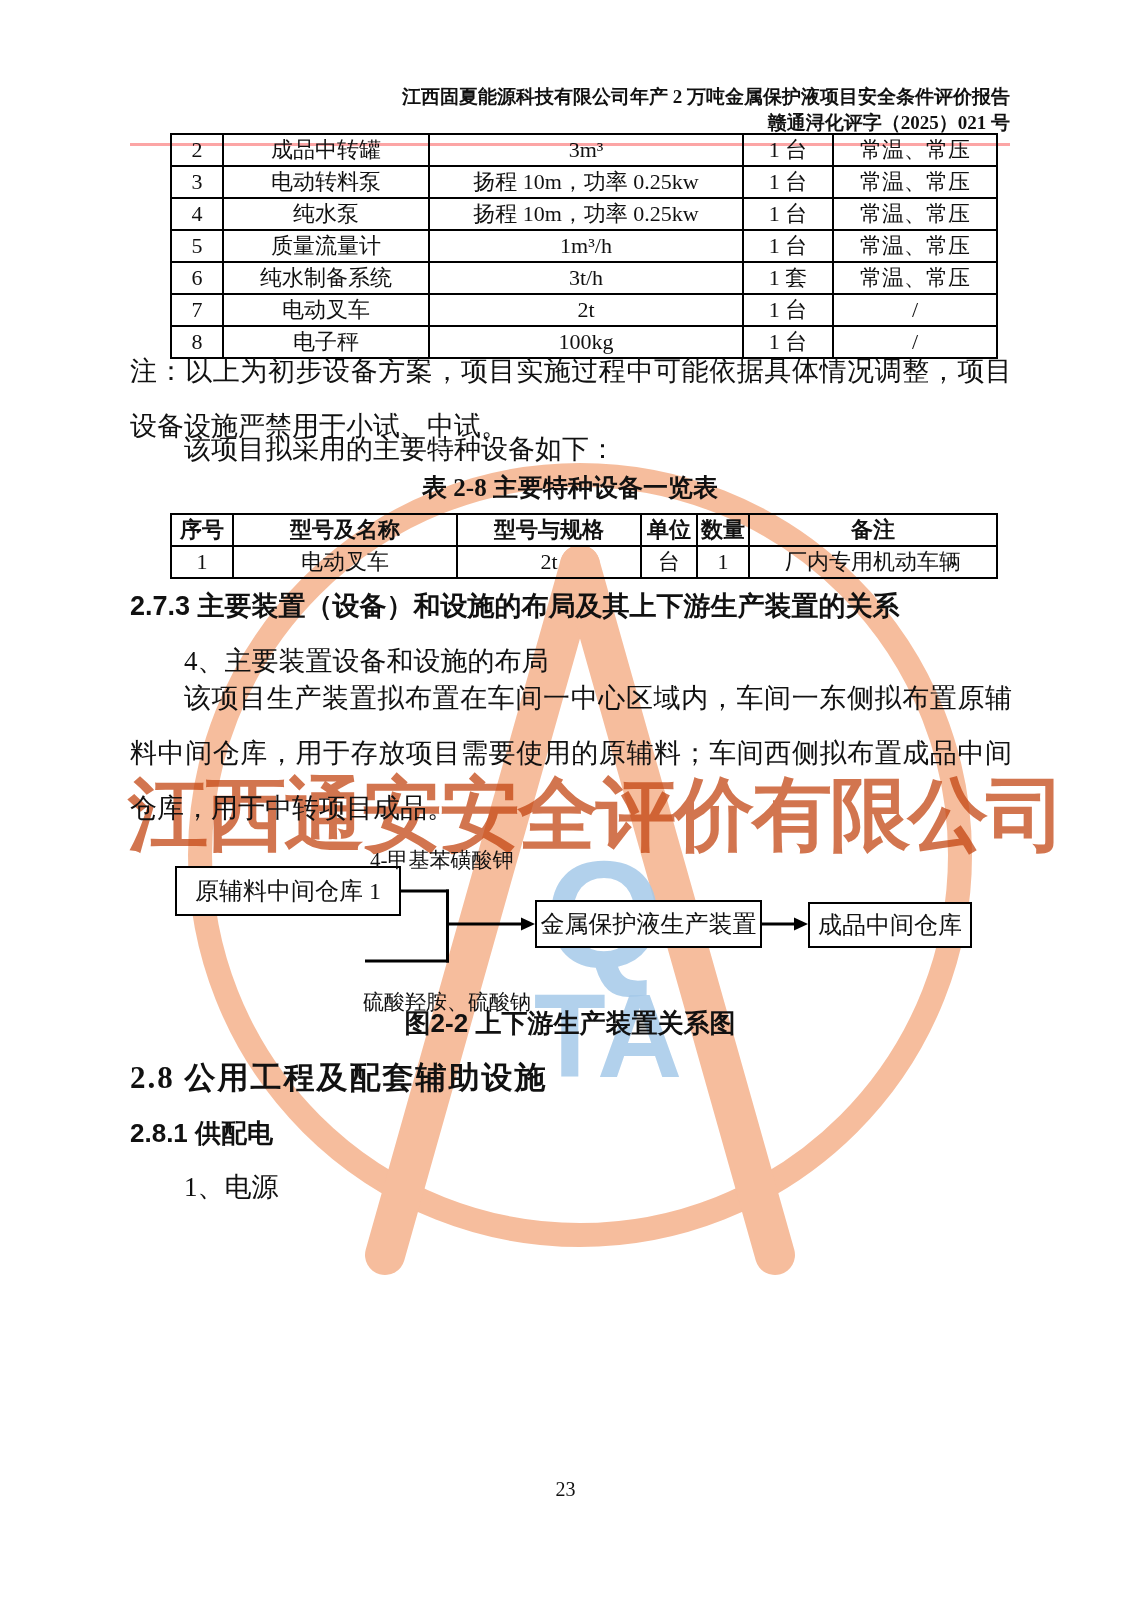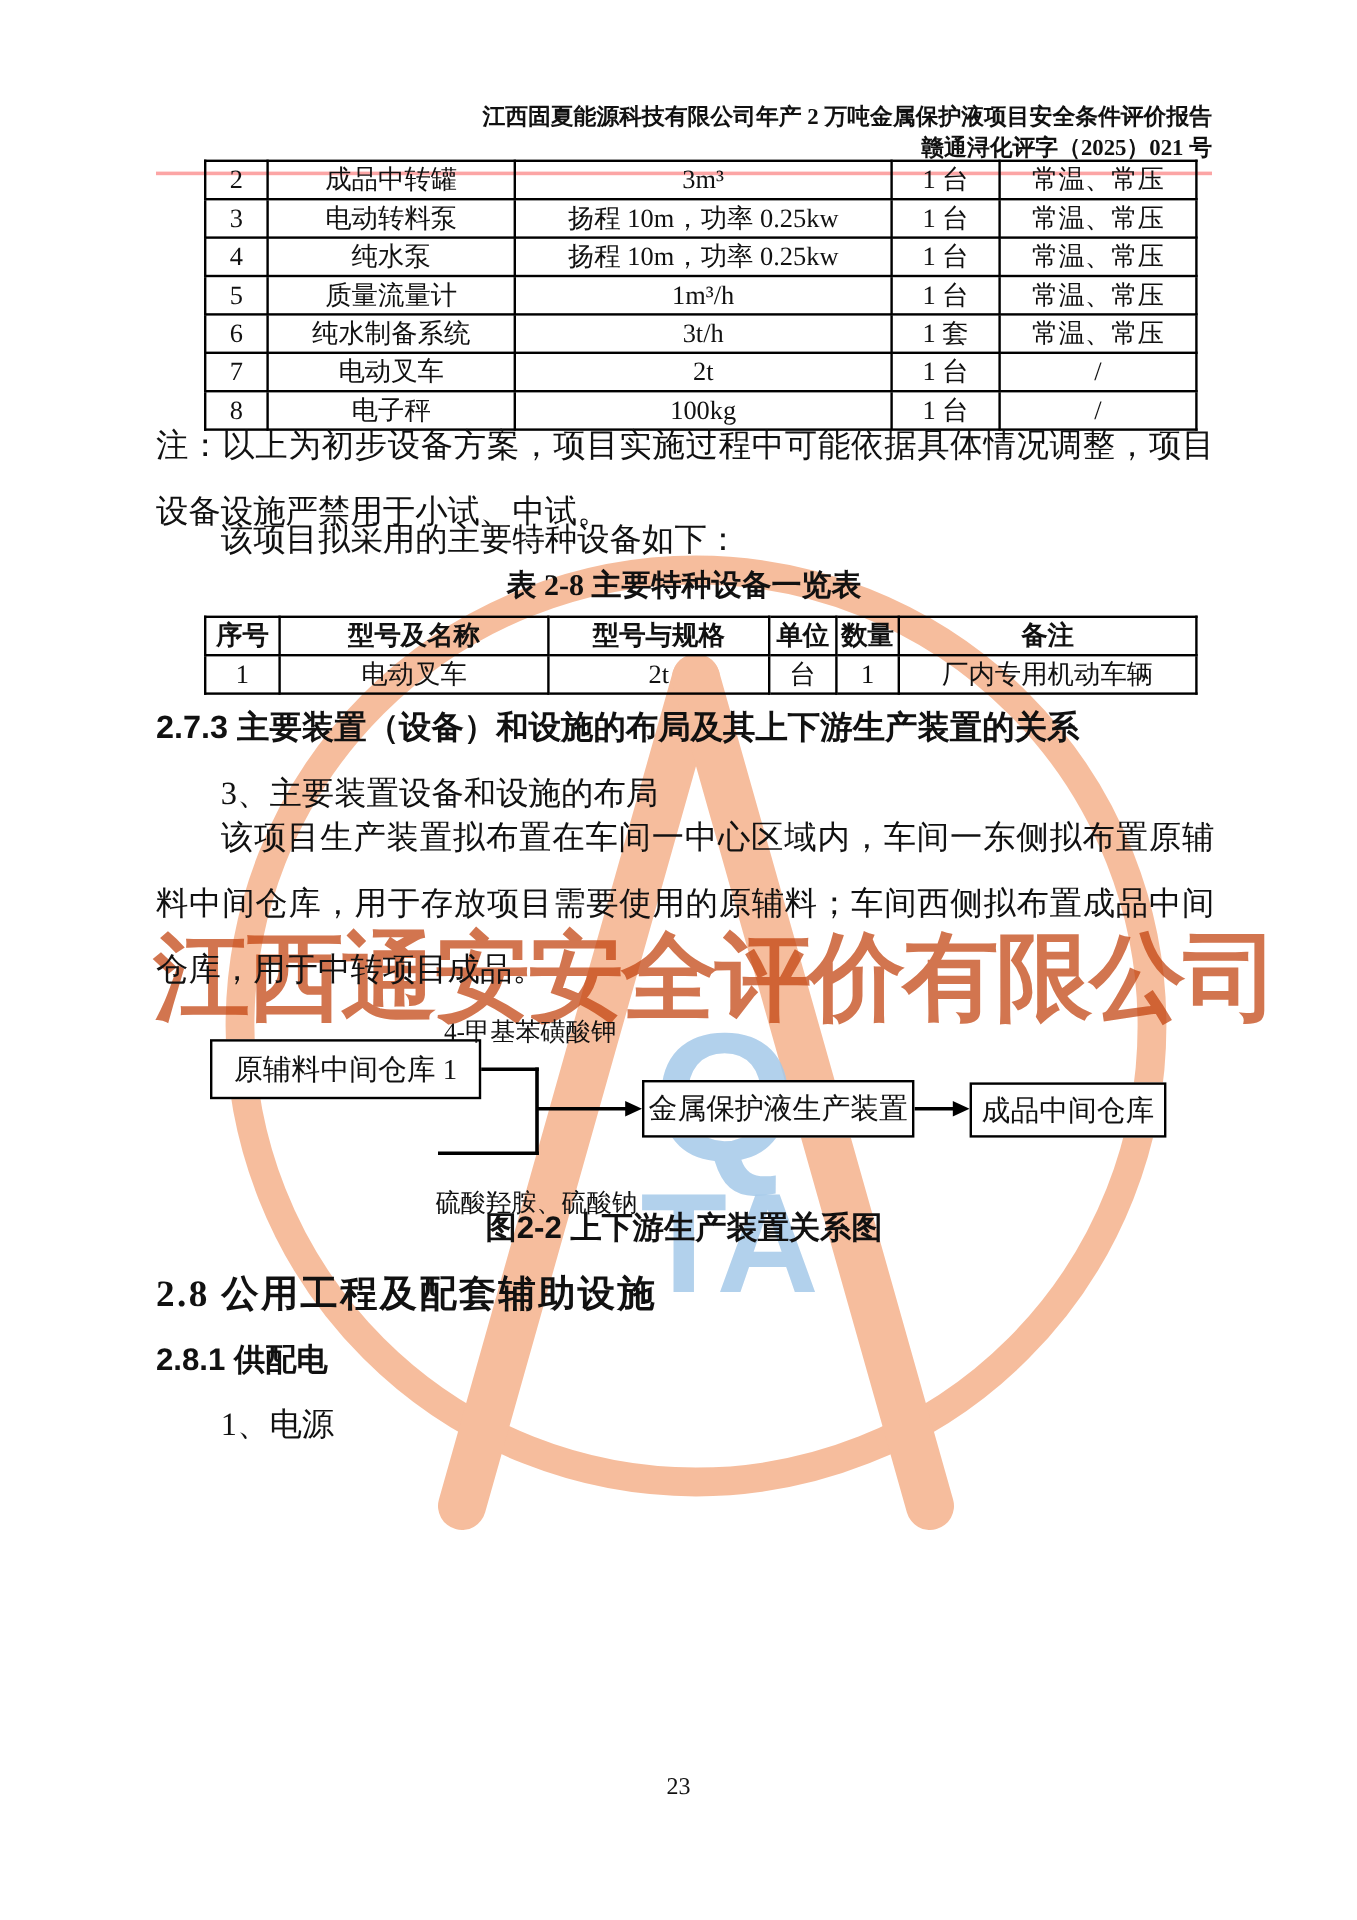--- a/index.html
+++ b/index.html
@@ -181,21 +181,21 @@
       <td>电动叉车</td>
       <td>2t</td>
       <td>台</td>
       <td>1</td>
       <td>厂内专用机动车辆</td>
     </tr>
   </tbody>
     </table>
 
   <div class="layer h273">2.7.3 主要装置（设备）和设施的布局及其上下游生产装置的关系</div>
-  <div class="layer body-par indent item1">3、主要装置设备和设施的布局</div>
+  <div class="layer body-par indent item1">4、主要装置设备和设施的布局</div>
   <div class="layer body-par indent par1">该项目生产装置拟布置在车间一中心区域内，车间一东侧拟布置原辅料中间仓库，用于存放项目需要使用的原辅料；车间西侧拟布置成品中间仓库，用于中转项目成品。</div>
 
   <div class="layer diagram">
     <svg class="dg-svg" width="880" height="155" viewBox="0 0 880 155">
       <line x1="235" y1="33" x2="319" y2="33" stroke="#000" stroke-width="3"></line>
       <line x1="235" y1="103" x2="319" y2="103" stroke="#000" stroke-width="3"></line>
       <line x1="317.5" y1="31.5" x2="317.5" y2="104.5" stroke="#000" stroke-width="3"></line>
       <line x1="317.5" y1="66" x2="394" y2="66" stroke="#000" stroke-width="3"></line>
       <polygon points="405,66 391,59.5 391,72.5" fill="#000"></polygon>
       <line x1="632" y1="66" x2="668" y2="66" stroke="#000" stroke-width="3"></line>

